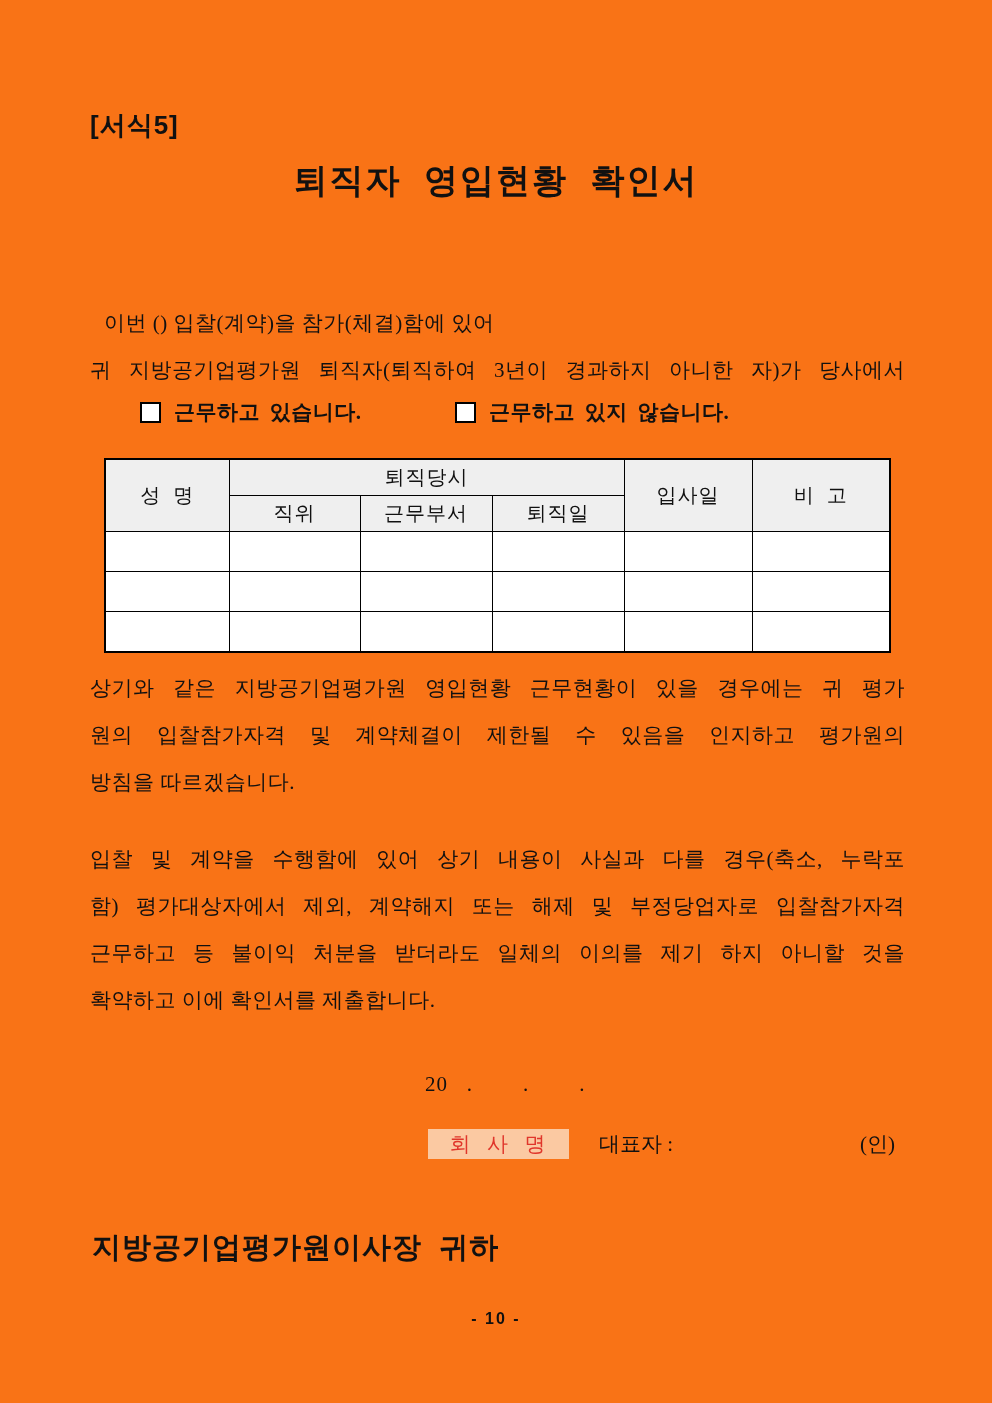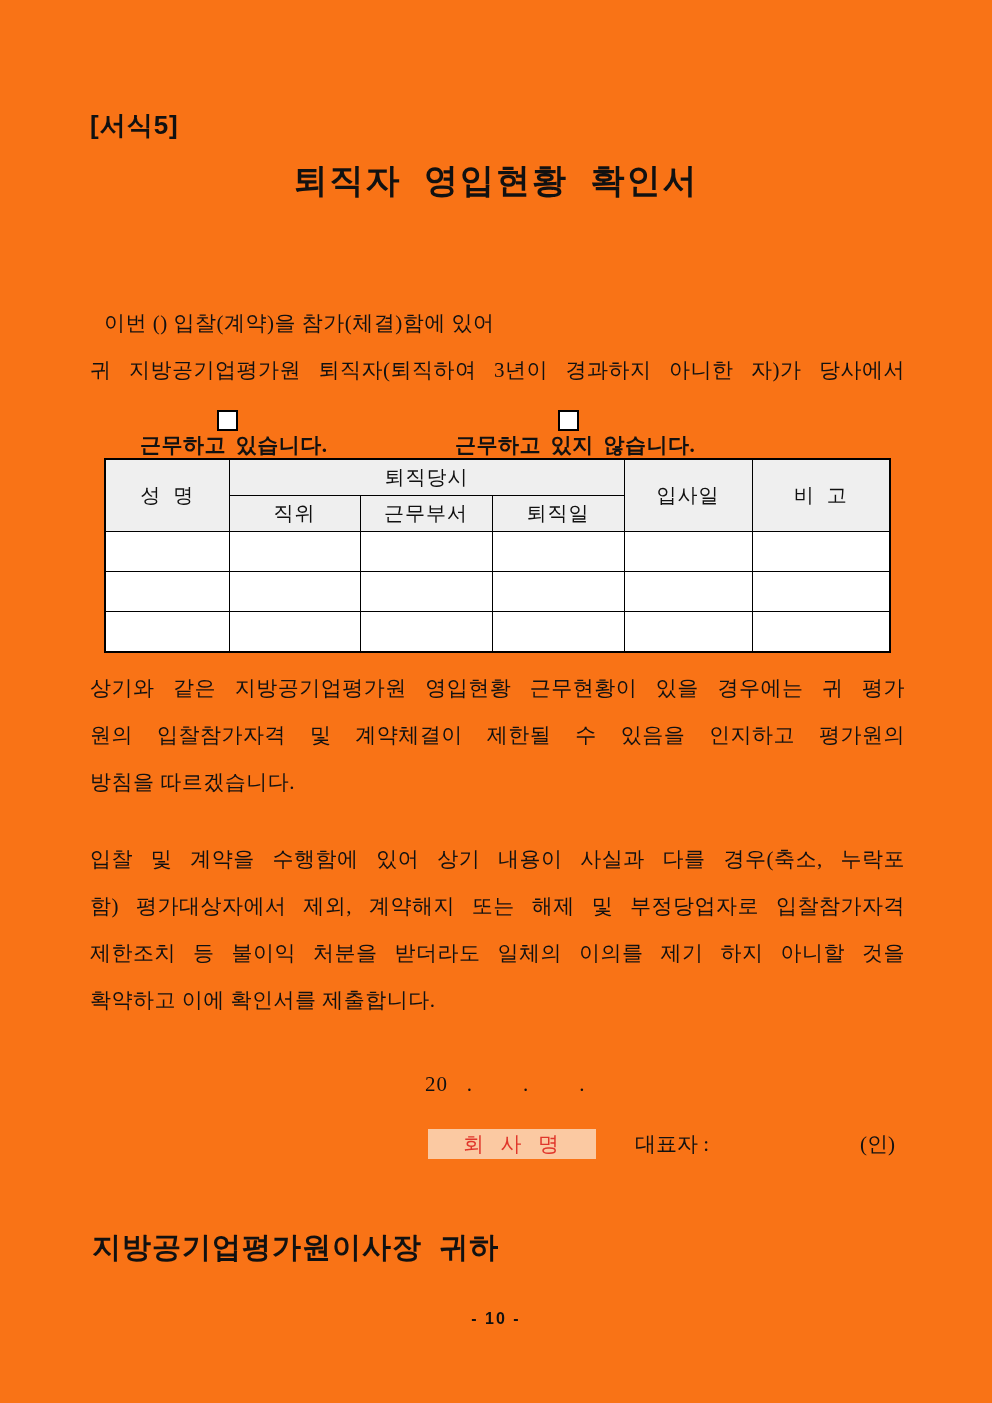--- a/index.html
+++ b/index.html
@@ -28,21 +28,21 @@
     position:absolute;left:0;top:158px;width:100%;
     margin:0;text-align:center;
     font-size:34px;font-weight:bold;letter-spacing:2px;word-spacing:12px;
   }
   
   .intro{position:absolute;left:90px;right:87px;top:300px;font-size:21px;line-height:47px;letter-spacing:0.5px;}
   .intro-line1{display:flex;padding-left:14px;}
   .jl{text-align:justify;text-align-last:justify;word-break:keep-all;}
   
   .options{position:absolute;left:90px;right:87px;top:398px;height:40px;}
-  .option{position:absolute;top:12px;display:flex;align-items:center;flex-direction:column;}
+  .option{position:absolute;top:0;display:flex;align-items:center;}
   .option-1{left:50px;}
   .option-2{left:365px;}
   .checkbox{
     display:inline-block;width:17px;height:17px;
     border:2px solid var(--border);background:#fff;margin-right:13px;flex:0 0 auto;
   }
   .option-label{
     font-size:21px;font-weight:bold;letter-spacing:0.5px;word-spacing:4px;
     white-space:nowrap;
   }
@@ -67,26 +67,26 @@
   
   .date-line{
     position:absolute;left:425px;top:1072px;
     font-size:21px;white-space:pre;letter-spacing:1px;
   }
   .sig-row{
     position:absolute;left:90px;right:87px;top:1128px;height:32px;
     display:flex;align-items:center;font-size:21px;
   }
   .company-highlight{
-    margin-left:338px;width:168px;height:30px;
+    margin-left:338px;width:141px;height:30px;
     display:inline-flex;align-items:center;justify-content:center;
     background:var(--highlight-bg);color:var(--highlight-text);
     white-space:pre;letter-spacing:2px;
   }
-  .rep-label{margin-left:39px;white-space:pre;}
+  .rep-label{margin-left:30px;white-space:pre;}
   .seal-label{margin-left:auto;margin-right:10px;}
   
   .recipient{
     position:absolute;left:92px;top:1228px;
     font-size:29px;font-weight:bold;letter-spacing:1px;word-spacing:9px;
   }
   .page-number{
     position:absolute;left:0;top:1310px;width:100%;text-align:center;
     font-family:"Liberation Sans","DejaVu Sans",sans-serif;
     font-weight:bold;font-size:16px;letter-spacing:2px;
@@ -172,21 +172,21 @@
 
   <div class="pledge p1">
     <div class="jl">상기와 같은 지방공기업평가원 영입현황 근무현황이 있을 경우에는 귀 평가</div>
     <div class="jl">원의 입찰참가자격 및 계약체결이 제한될 수 있음을 인지하고 평가원의</div>
     <div>방침을 따르겠습니다.</div>
   </div>
 
   <div class="pledge p2">
     <div class="jl">입찰 및 계약을 수행함에 있어 상기 내용이 사실과 다를 경우(축소, 누락포</div>
     <div class="jl">함) 평가대상자에서 제외, 계약해지 또는 해제 및 부정당업자로 입찰참가자격</div>
-    <div class="jl">제한조치 등 불이익 처분을 받더라도 일체의 이의를 제기 하지 아니할 것을</div>
+    <div class="jl">근무하고 등 불이익 처분을 받더라도 일체의 이의를 제기 하지 아니할 것을</div>
     <div>확약하고 이에 확인서를 제출합니다.</div>
   </div>
 
   <div class="date-line">20   .        .        .</div>
 
   <div class="sig-row">
     <span class="company-highlight">회  사  명</span>
     <span class="rep-label">대표자 :</span>
     <span class="seal-label">(인)</span>
   </div>

